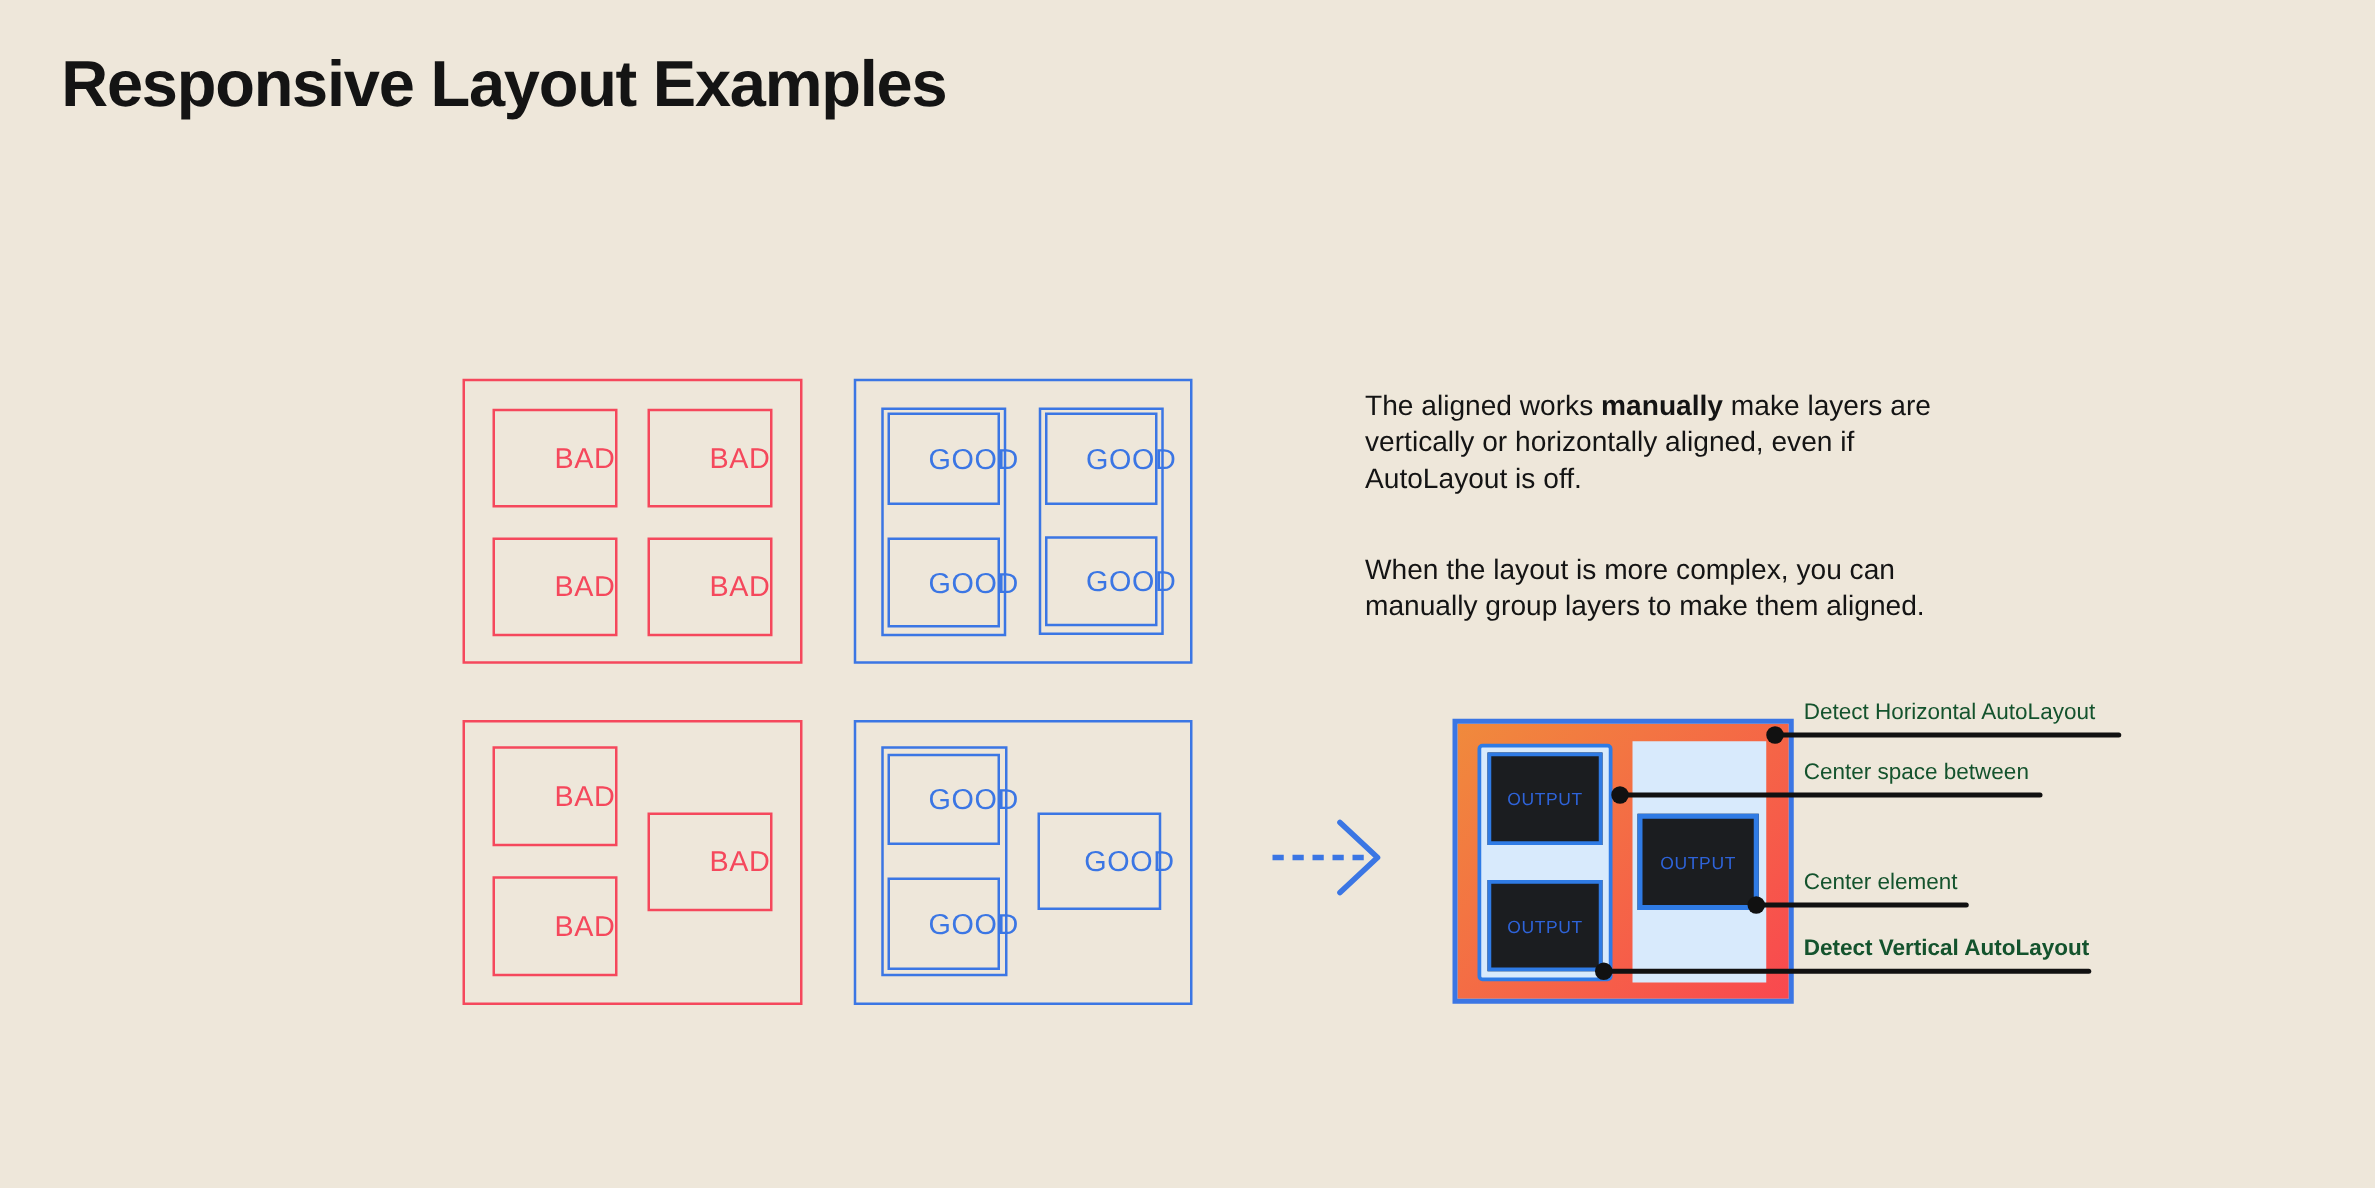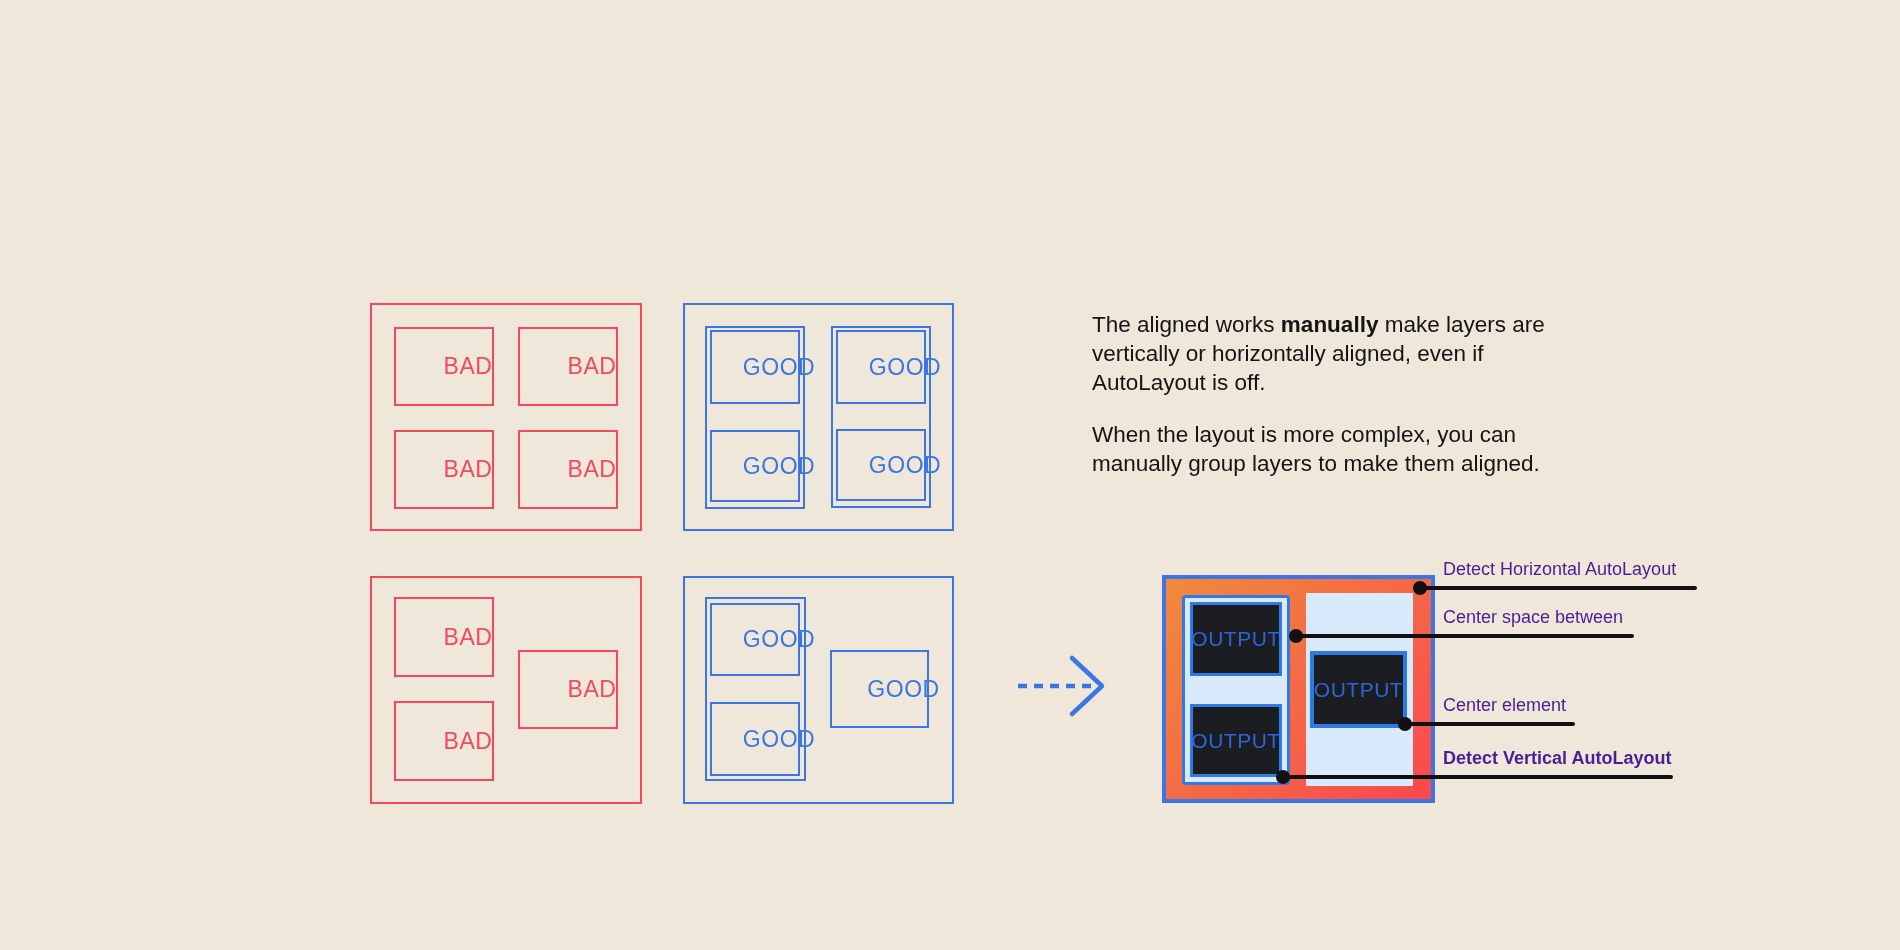--- a/index.html
+++ b/index.html
@@ -31,21 +31,21 @@
   }
   .cell.red{border-color:#F5485C;color:#F5485C;}
   .cell.blue{border-color:#3B76E4;color:#3B76E4;text-align:center;}
   .group{position:absolute;box-sizing:border-box;border:2px solid #3B76E4;}
   
   .desc{
     position:absolute;left:1092px;top:310px;width:462px;
     font-size:22.5px;line-height:29px;color:#141414;
   }
   .desc p{margin:0;}
-  .desc p + p{margin-top:23px;}
+  .desc p + p{margin-top:44px;}
   
   .arrow-svg{position:absolute;left:1008px;top:648px;}
   
   .output-frame{
     position:absolute;left:1162px;top:575px;width:273px;height:228px;
     box-sizing:border-box;border:4px solid #3B76E4;
     background:linear-gradient(135deg,#F08A3C 0%,#F9484F 100%);
   }
   .output-group{
     position:absolute;left:16px;top:16px;width:108px;height:190px;
@@ -53,34 +53,35 @@
     background:#D8EAFC;
   }
   .output-col{
     position:absolute;left:140px;top:14px;width:107px;height:193px;
     background:#D8EAFC;
   }
   .output-box{
     position:absolute;box-sizing:border-box;border:3px solid #2F7BE5;
     background:#1B1D20;color:#2E63D9;
     display:flex;align-items:center;justify-content:center;
-    font-size:21px;letter-spacing:0.5px;
+    font-size:14px;letter-spacing:0.5px;
   }
   
   .ann-line{position:absolute;height:4px;background:#111;border-radius:2px;}
   .ann-dot{position:absolute;width:14px;height:14px;border-radius:50%;background:#111;}
   .ann-label{
-    position:absolute;font-size:18px;color:#4c1d95;white-space:nowrap;
+    position:absolute;font-size:18px;color:#14532d;white-space:nowrap;
   }
 </style>
 </head>
 <body>
 
 <div id="stage">
 
+  <h1 class="page-title">Responsive Layout Examples</h1>
 
   <div class="frame red" style="left:370px;top:303px;width:272px;height:228px;">
     <div class="cell red" style="left:22px;top:22px;width:100px;height:79px;">BAD</div>
     <div class="cell red" style="left:146px;top:22px;width:100px;height:79px;">BAD</div>
     <div class="cell red" style="left:22px;top:125px;width:100px;height:79px;">BAD</div>
     <div class="cell red" style="left:146px;top:125px;width:100px;height:79px;">BAD</div>
   </div>
 
   <div class="frame blue" style="left:683px;top:303px;width:271px;height:228px;">
     <div class="group" style="left:20px;top:21px;width:100px;height:183px;">

